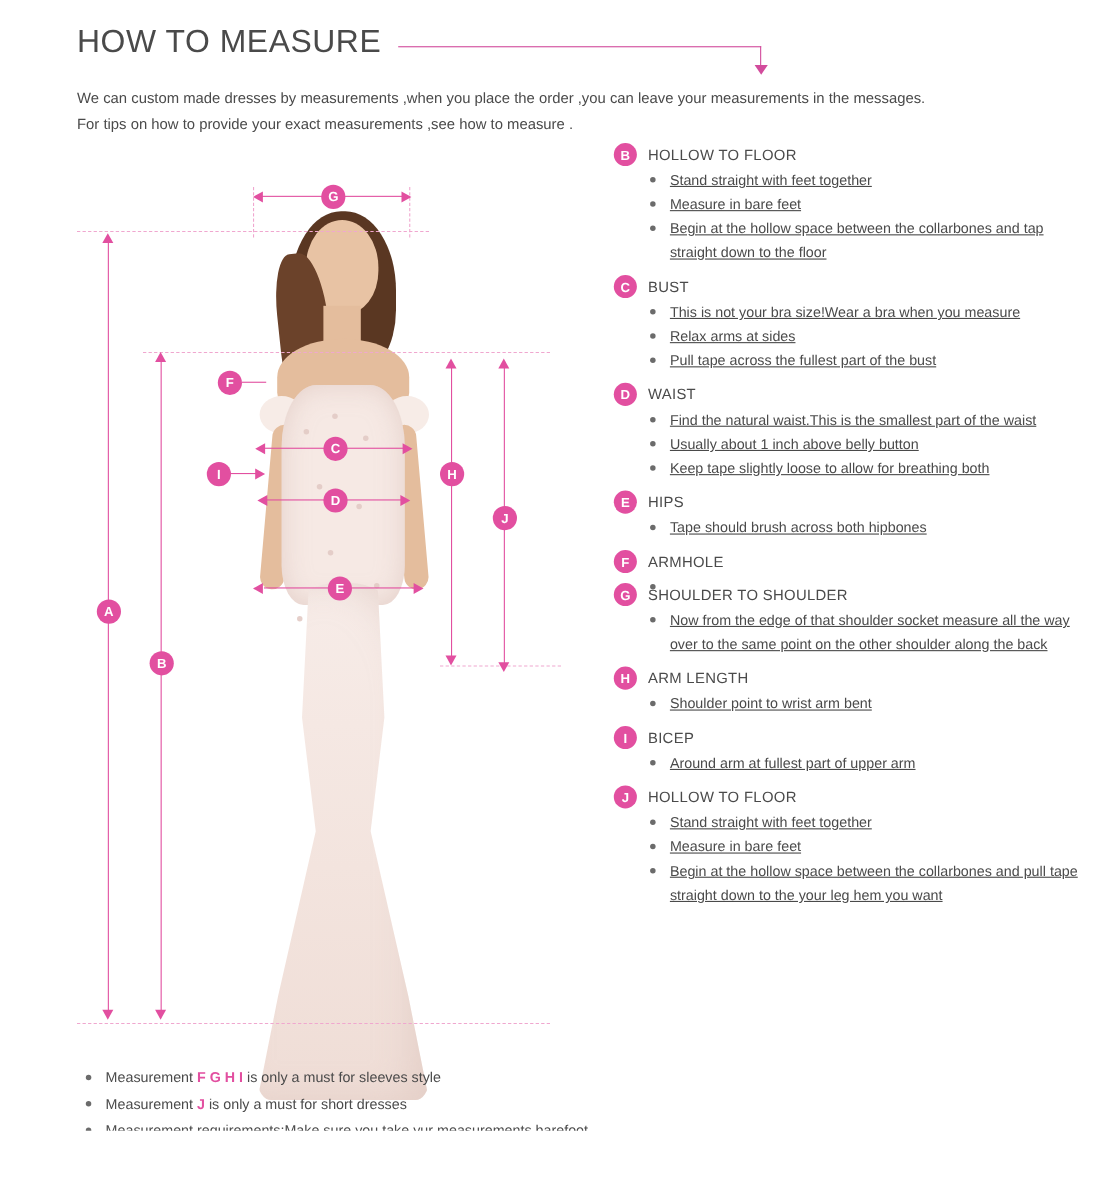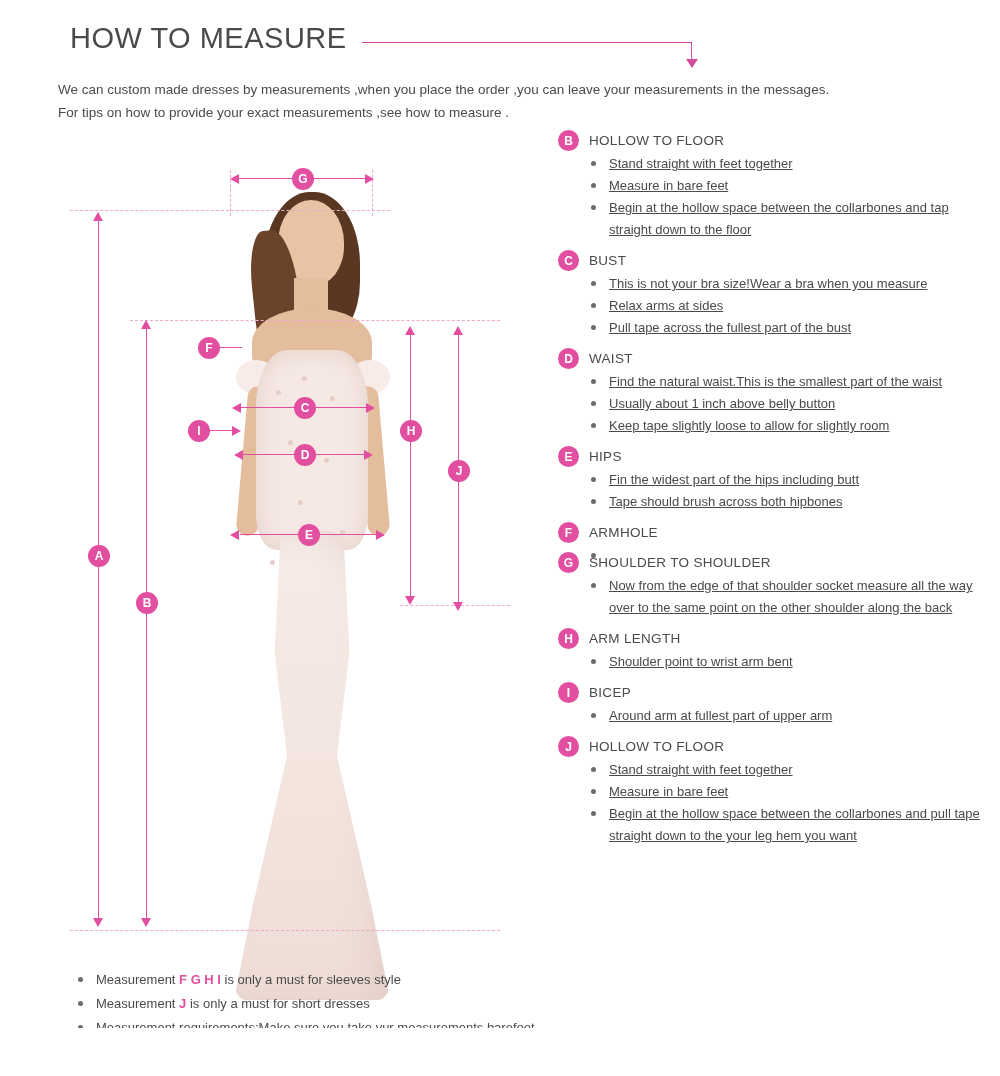--- a/index.html
+++ b/index.html
@@ -42,21 +42,21 @@
   .title-arrow {
     position: absolute;
     left: 686px; top: 59px;
     width: 0; height: 0;
     border-left: 6px solid transparent;
     border-right: 6px solid transparent;
     border-top: 9px solid #d24b9c;
   }
   .intro {
     position: absolute;
-    left: 58px; top: 78px;
+    left: 70px; top: 78px;
     width: 830px;
     font-size: 13.5px;
     line-height: 23px;
     color: #4a4a4a;
   }
 
   
   .illus {
     position: absolute;
     left: 60px; top: 140px;
@@ -378,28 +378,27 @@
         <div class="g-item"><span class="bullet"></span><span>Relax arms at sides</span></div>
         <div class="g-item"><span class="bullet"></span><span>Pull tape across the fullest part of the bust</span></div>
       </div>
       <div class="g-sec">
         <div class="g-head">
           <span class="badge">D</span>
           <span class="g-title">WAIST</span>
         </div>
         <div class="g-item"><span class="bullet"></span><span>Find the natural waist.This is the smallest part of the waist</span></div>
         <div class="g-item"><span class="bullet"></span><span>Usually about 1 inch above belly button</span></div>
-        <div class="g-item"><span class="bullet"></span><span>Keep tape slightly loose to allow for slightly room</span></div>
+        <div class="g-item"><span class="bullet"></span><span>Keep tape slightly loose to allow for breathing both</span></div>
       </div>
       <div class="g-sec">
         <div class="g-head">
           <span class="badge">E</span>
           <span class="g-title">HIPS</span>
         </div>
-        <div class="g-item"><span class="bullet"></span><span>Fin the widest part of the hips including butt</span></div>
         <div class="g-item"><span class="bullet"></span><span>Tape should brush across both hipbones</span></div>
       </div>
       <div class="g-sec">
         <div class="g-head">
           <span class="badge">F</span>
           <span class="g-title">ARMHOLE</span>
         </div>
         <div class="g-item"><span class="bullet"></span></div>
       </div>
       <div class="g-sec">

